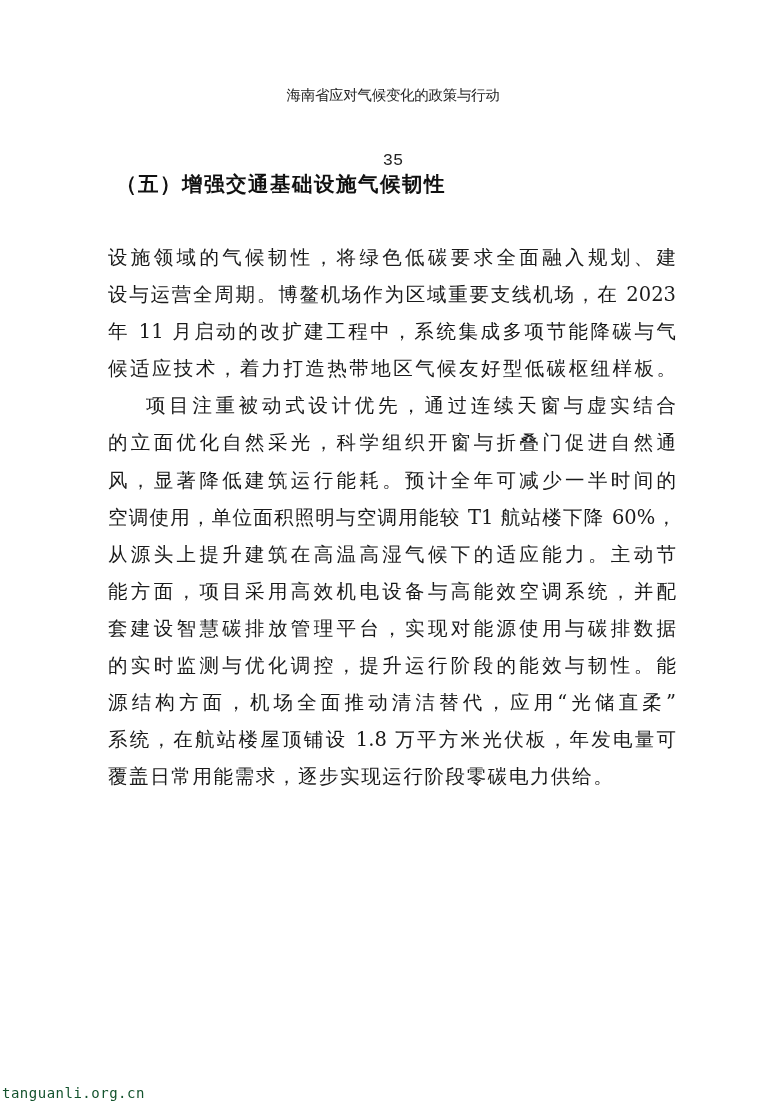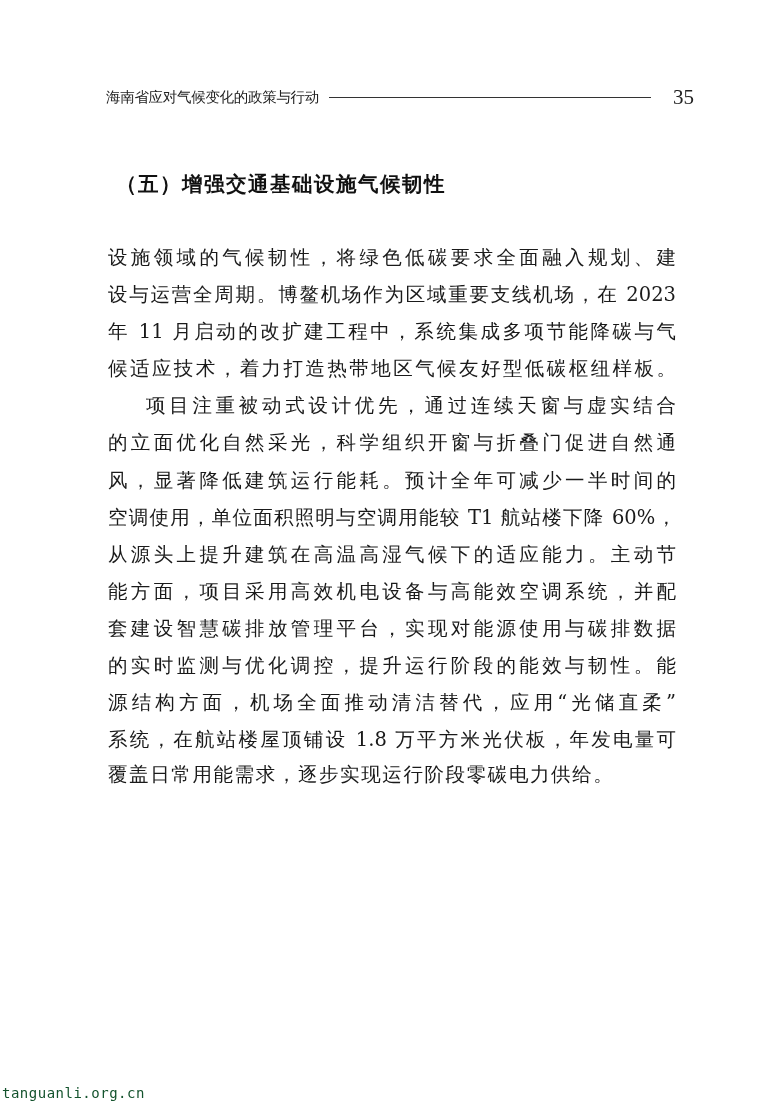--- a/index.html
+++ b/index.html
@@ -1,24 +1,24 @@
 <!DOCTYPE html>
 <html><head>
   <meta charset="utf-8">
   <style>
     html, body { margin: 0; padding: 0; background: #ffffff; }
     body { width: 782px; height: 1105px; position: relative; overflow: hidden; font-family: "DejaVu Serif", serif; color: #1a1a1a; }
-    .header { position: absolute; left: 106px; top: 86px; width: 588px; height: 22px; display: flex; align-items: center; }
+    .header { position: absolute; left: 99px; top: 86px; width: 588px; height: 22px; display: flex; align-items: center; flex-direction: column; }
     .header-title { font-family: "DejaVu Sans", sans-serif; font-size: 14.5px; color: #222; white-space: nowrap; letter-spacing: -0.3px; }
     .header-rule { flex: 1; height: 0; border-top: 1.3px solid #333; margin: 0 22px 0 10px; }
-    .page-num { font-family: Liberation Serif, serif; font-size: 21px; color: #222; }
+    .page-num { font-family: Liberation Mono, monospace; font-size: 17px; color: #222; margin-top: 45px; }
     .section-heading { position: absolute; left: 116px; top: 170px; font-family: "DejaVu Sans", sans-serif; font-weight: bold; font-size: 20.5px; letter-spacing: 1.5px; color: #111; white-space: nowrap; }
     .body { position: absolute; left: 108px; top: 239px; width: 568px; }
     .line { height: 37.1px; line-height: 37.1px; font-size: 19.5px; white-space: nowrap; text-align: justify; text-align-last: justify; font-family: "DejaVu Serif", serif; color: #1a1a1a; }
-    .line.last { text-align-last: left; letter-spacing: 1.6px; font-family: Liberation Mono, monospace; }
+    .line.last { text-align-last: left; letter-spacing: 1.6px; }
     .line.indent { padding-left: 38px; }
     .watermark { position: absolute; left: 2px; top: 1085px; font-family: "DejaVu Sans Mono", monospace; font-size: 14px; color: #14532d; letter-spacing: 0.5px; }
   </style>
 </head>
 <body>
 
 <div class="header">
   <span class="header-title">海南省应对气候变化的政策与行动</span>
   <span class="header-rule"></span>
   <span class="page-num">35</span>

